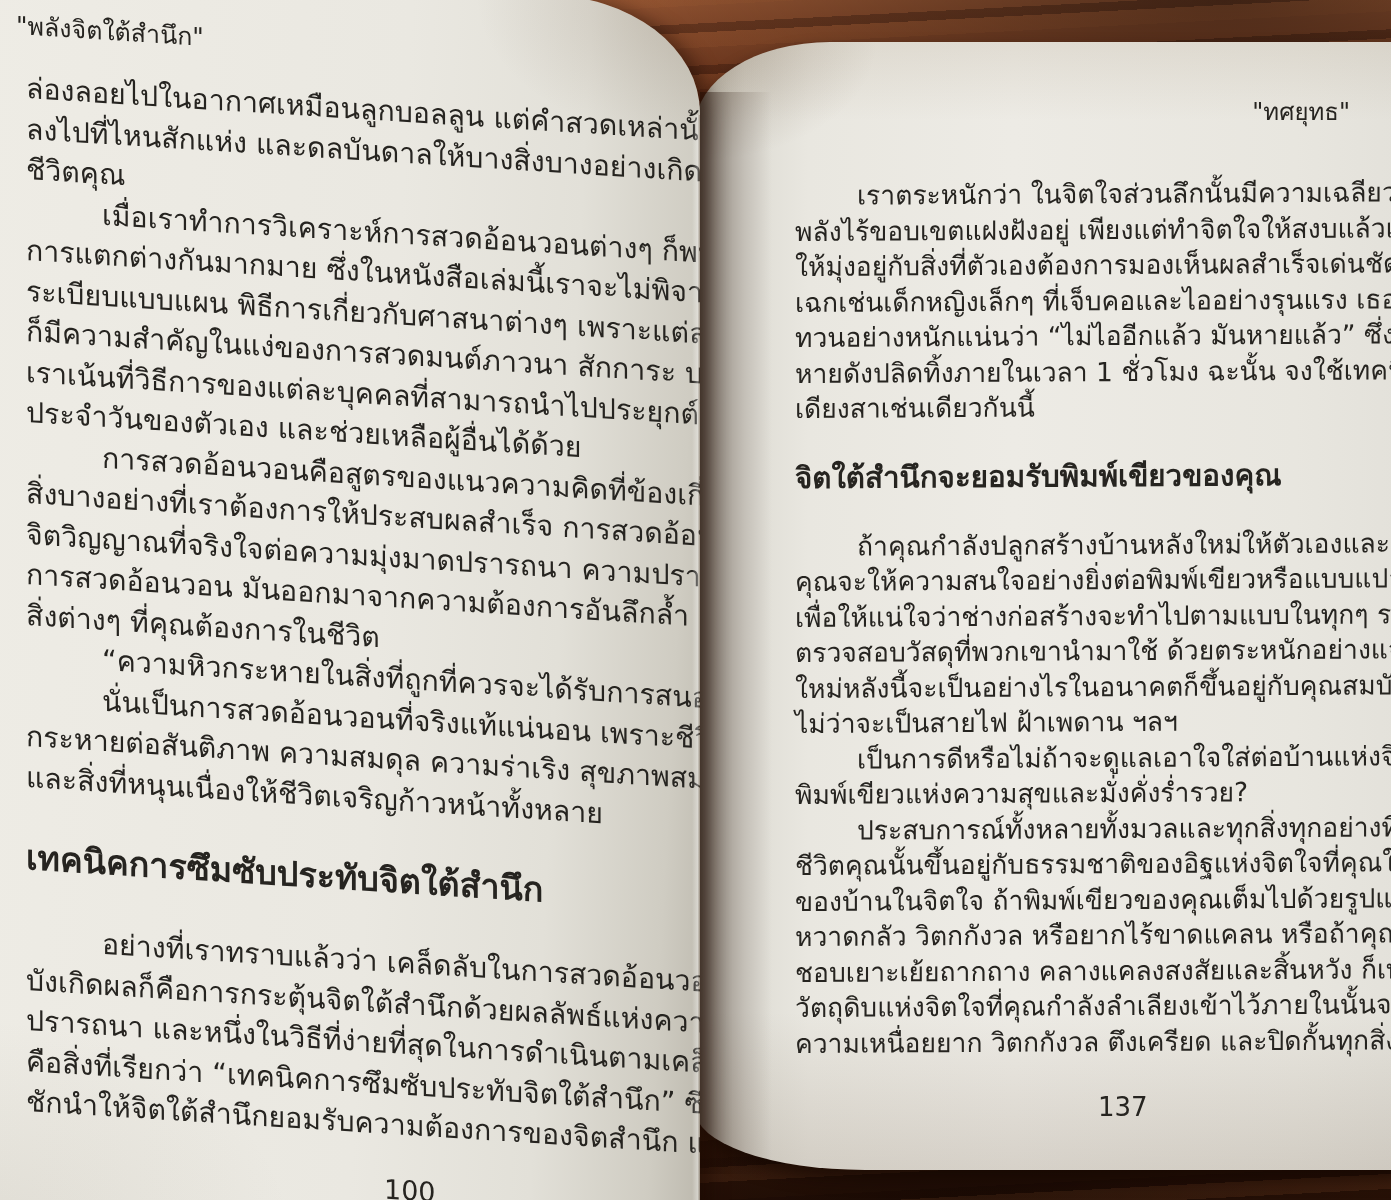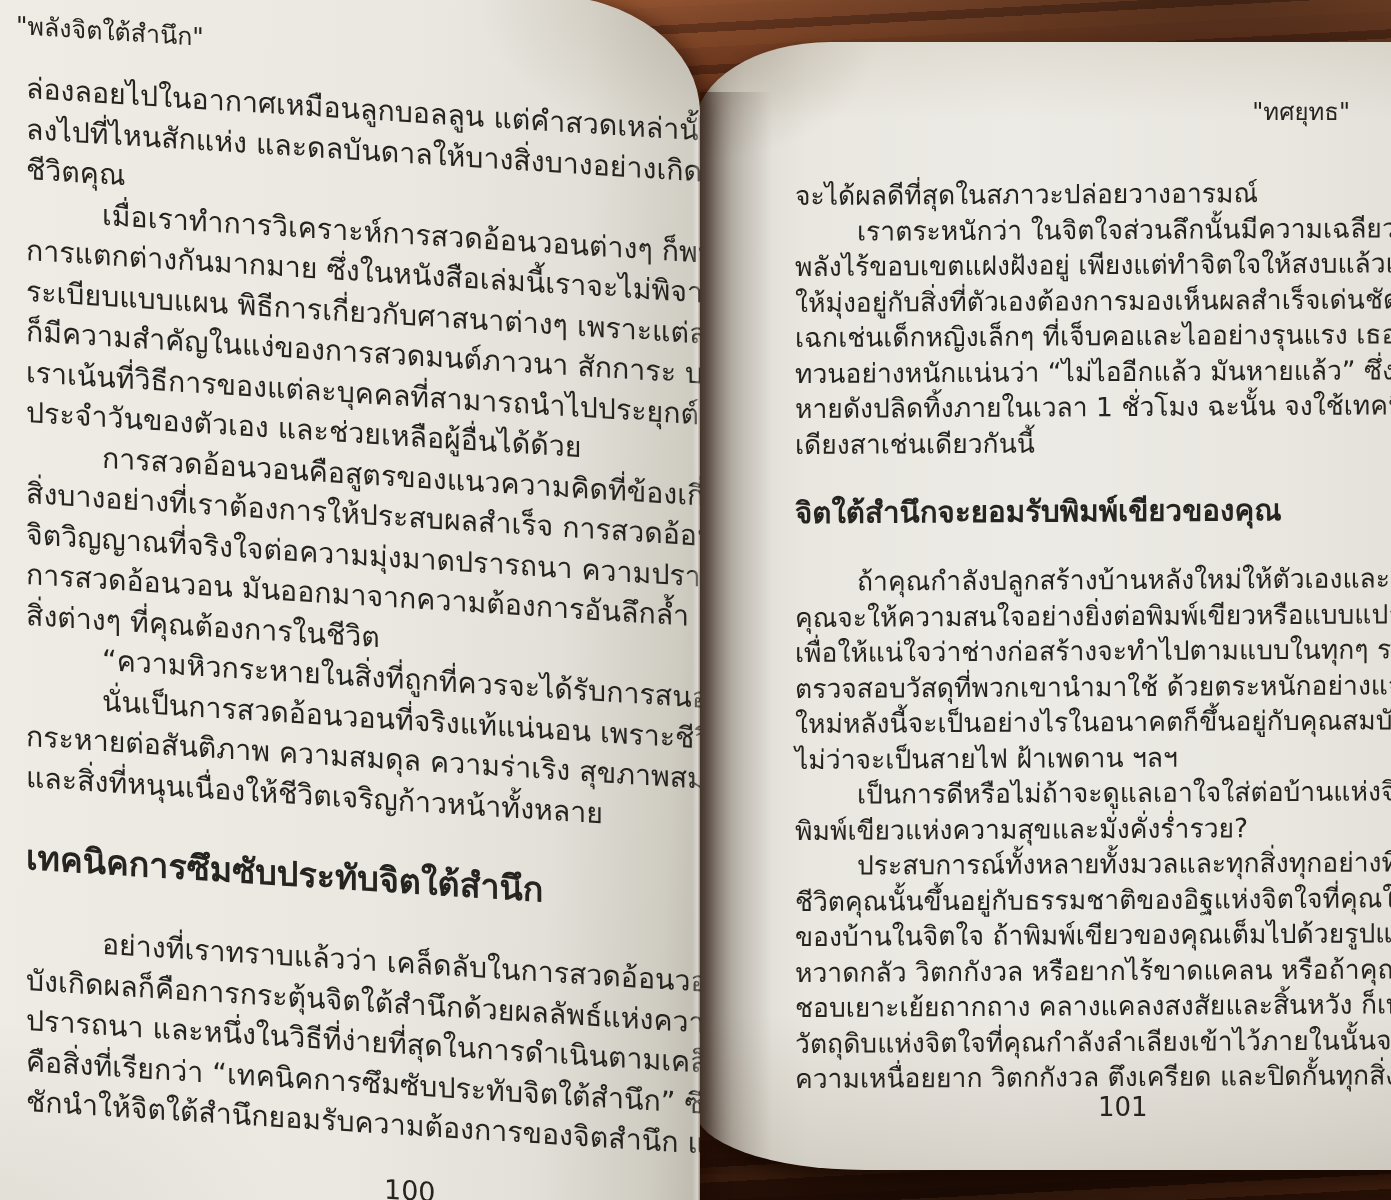--- a/index.html
+++ b/index.html
@@ -63,23 +63,20 @@
 </head>
 <body>
 
 <div class="scene">
   <div class="wood"></div>
 
   <div class="page page-right ink">
     <div class="rh-right">"ทศยุทธ"</div>
 
     <div class="tb-right">
-      <div class="para">
-          <div class="line">จะได้ผลดีที่สุดในสภาวะปล่อยวางอารมณ์</div>
-        </div>
       <div class="para indent">
           <div class="line">เราตระหนักว่า  ในจิตใจส่วนลึกนั้นมีความเฉลียวฉลาดและ</div>
           <div class="line">พลังไร้ขอบเขตแฝงฝังอยู่  เพียงแต่ทำจิตใจให้สงบแล้วเพ่งความคิด</div>
           <div class="line">ให้มุ่งอยู่กับสิ่งที่ตัวเองต้องการมองเห็นผลสำเร็จเด่นชัดอยู่ในมโนภาพ</div>
           <div class="line">เฉกเช่นเด็กหญิงเล็กๆ  ที่เจ็บคอและไออย่างรุนแรง  เธอพูดย้ำซ้ำ</div>
           <div class="line">ทวนอย่างหนักแน่นว่า  “ไม่ไออีกแล้ว  มันหายแล้ว”  ซึ่งทุกอย่างก็</div>
           <div class="line">หายดังปลิดทิ้งภายในเวลา 1 ชั่วโมง  ฉะนั้น  จงใช้เทคนิคง่ายๆ  ไร้</div>
           <div class="line">เดียงสาเช่นเดียวกันนี้</div>
         </div>
 
@@ -101,21 +98,21 @@
           <div class="line">ประสบการณ์ทั้งหลายทั้งมวลและทุกสิ่งทุกอย่างที่เข้ามาสู่</div>
           <div class="line">ชีวิตคุณนั้นขึ้นอยู่กับธรรมชาติของอิฐแห่งจิตใจที่คุณใช้เป็นโครงสร้าง</div>
           <div class="line">ของบ้านในจิตใจ  ถ้าพิมพ์เขียวของคุณเต็มไปด้วยรูปแบบแห่งความ</div>
           <div class="line">หวาดกลัว  วิตกกังวล  หรือยากไร้ขาดแคลน  หรือถ้าคุณเป็นคนที่</div>
           <div class="line">ชอบเยาะเย้ยถากถาง  คลางแคลงสงสัยและสิ้นหวัง  ก็เท่ากับว่า</div>
           <div class="line">วัตถุดิบแห่งจิตใจที่คุณกำลังลำเลียงเข้าไว้ภายในนั้นจะนำมาซึ่ง</div>
           <div class="line">ความเหนื่อยยาก  วิตกกังวล  ตึงเครียด  และปิดกั้นทุกสิ่งทุกอย่าง</div>
         </div>
     </div>
 
-    <div class="pn-right">101</div>
+    <div class="pn-right">137</div>
   </div>
 
   <div class="gutter-shadow"></div>
 
   <div class="page page-left ink">
     <div class="tb-left">
       <div class="running-header">"พลังจิตใต้สำนึก"</div>
 
       <div class="para">
           <div class="line">ล่องลอยไปในอากาศเหมือนลูกบอลลูน  แต่คำสวดเหล่านั้นต้องจด</div>

